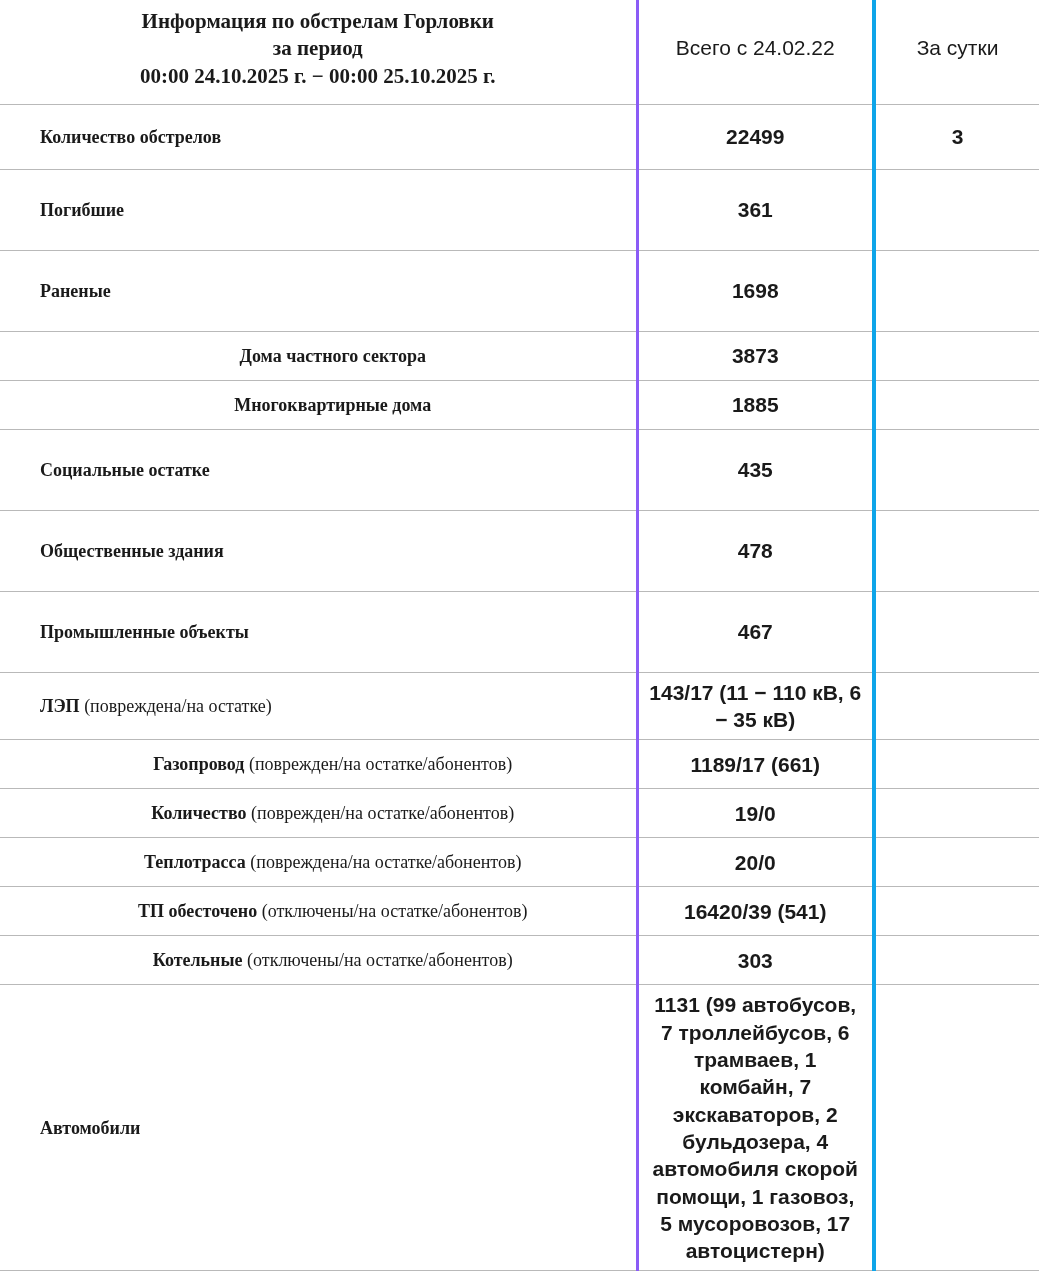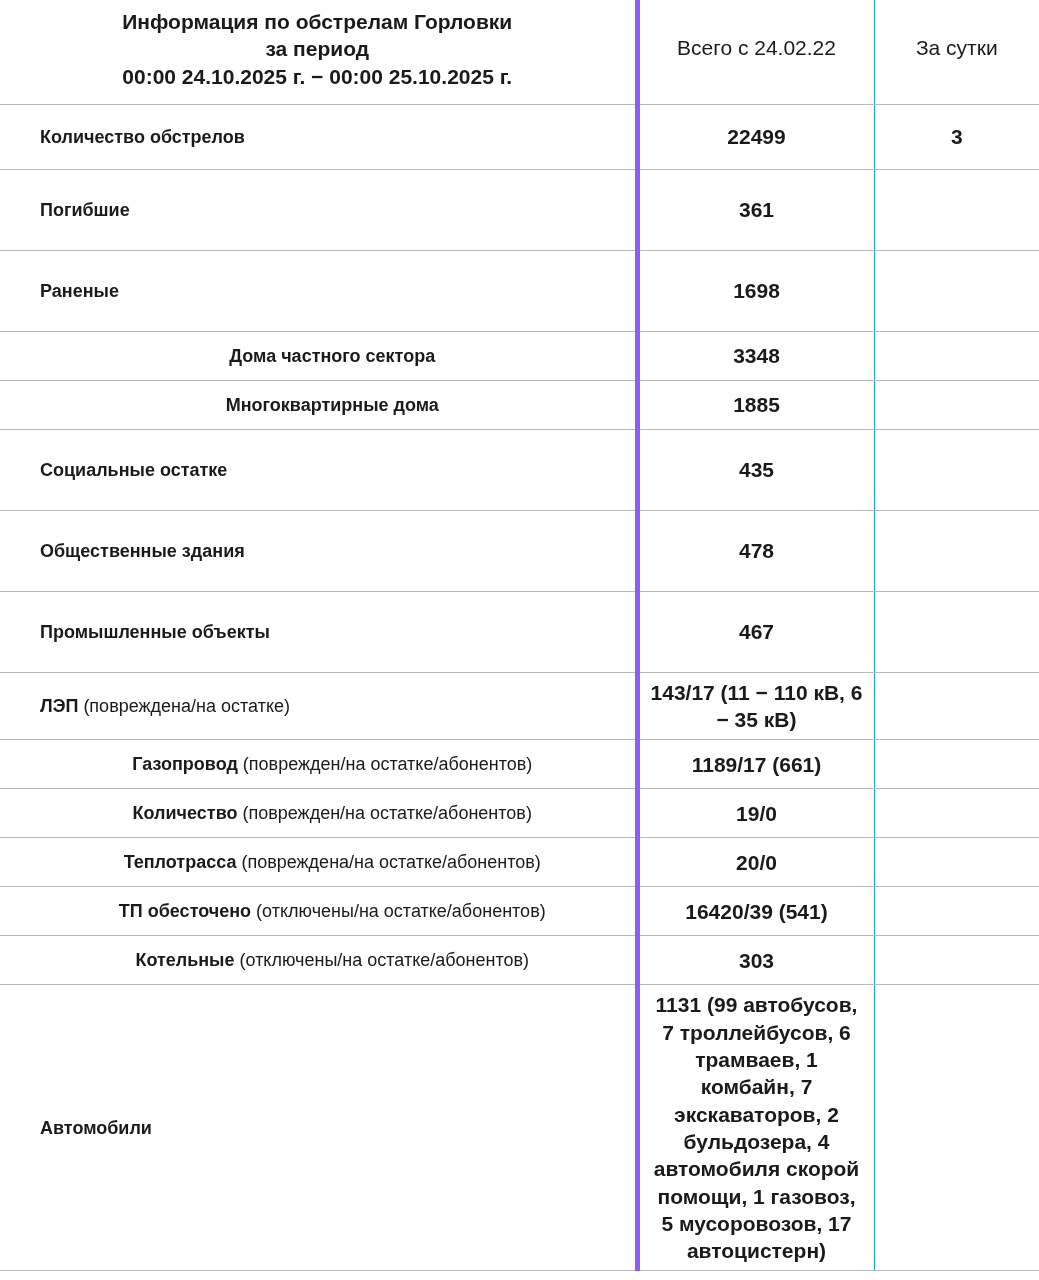--- a/index.html
+++ b/index.html
@@ -33,25 +33,26 @@
     border: 1px solid #b9b9b9;
     border-left: none;
     border-right: none;
     vertical-align: middle;
     padding: 6px 10px;
     font-weight: normal;
   }
   
   table.shelling-table td.label,
   table.shelling-table th.label {
-    border-right: 5px solid #8b5cf6;
+    border-right: 3px solid #8b5cf6;
+    font-family: Liberation Serif, serif;
   }
   table.shelling-table td.total,
   table.shelling-table th.total {
-    border-right: 1px solid #0ea5e9;
+    border-right: 4px solid #0ea5e9;
   }
 
   thead th.head-title {
     text-align: center;
     font-size: 21px;
     font-weight: bold;
     line-height: 1.3;
     padding: 8px 10px 14px 10px;
     border-top: none;
   }
@@ -136,21 +137,21 @@
       </tr>
 
       <tr class="h-tall">
         <td class="label"><span class="bold">Раненые</span><span class="note"></span></td>
         <td class="total">1698</td>
         <td class="day"></td>
       </tr>
 
       <tr class="h-short">
         <td class="label"><span class="bold">Дома частного сектора</span><span class="note"></span></td>
-        <td class="total">3348</td>
+        <td class="total">3873</td>
         <td class="day"></td>
       </tr>
 
       <tr class="h-short">
         <td class="label"><span class="bold">Многоквартирные дома</span><span class="note"></span></td>
         <td class="total">1885</td>
         <td class="day"></td>
       </tr>
 
       <tr class="h-tall">

